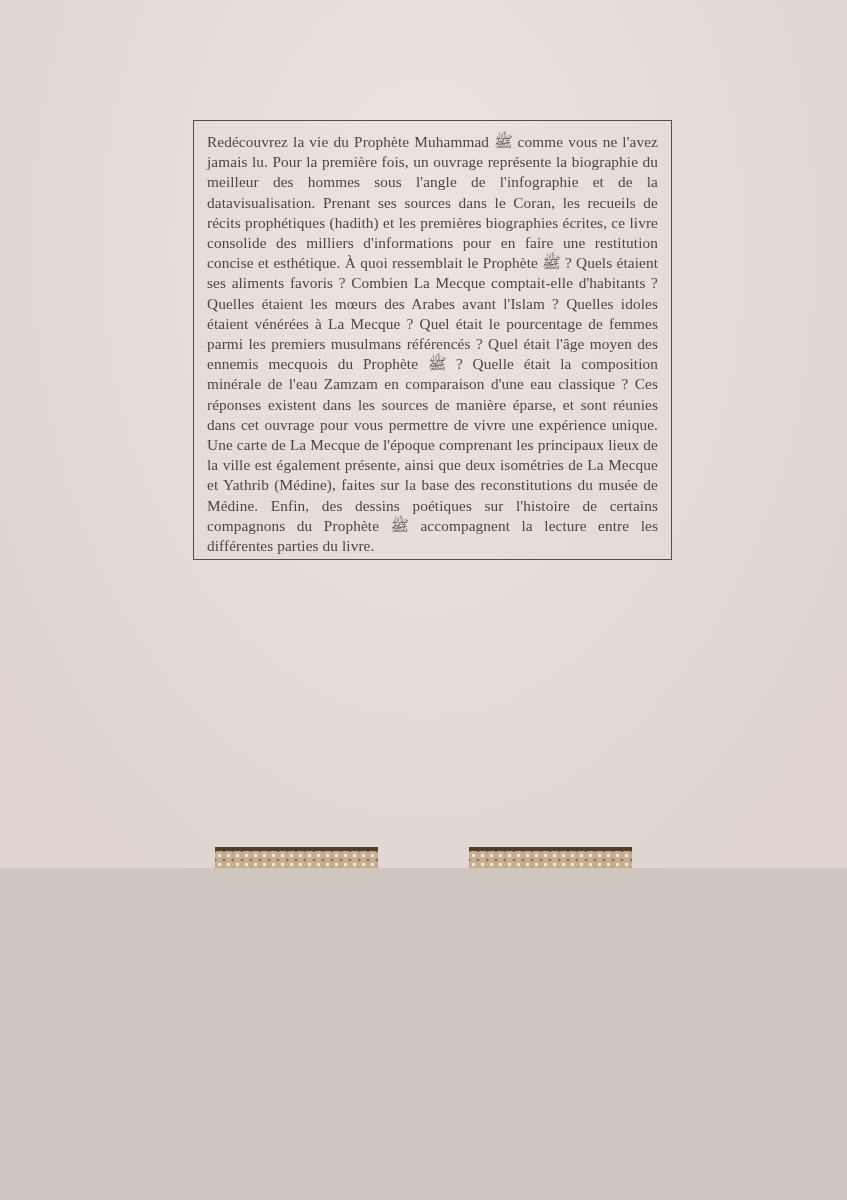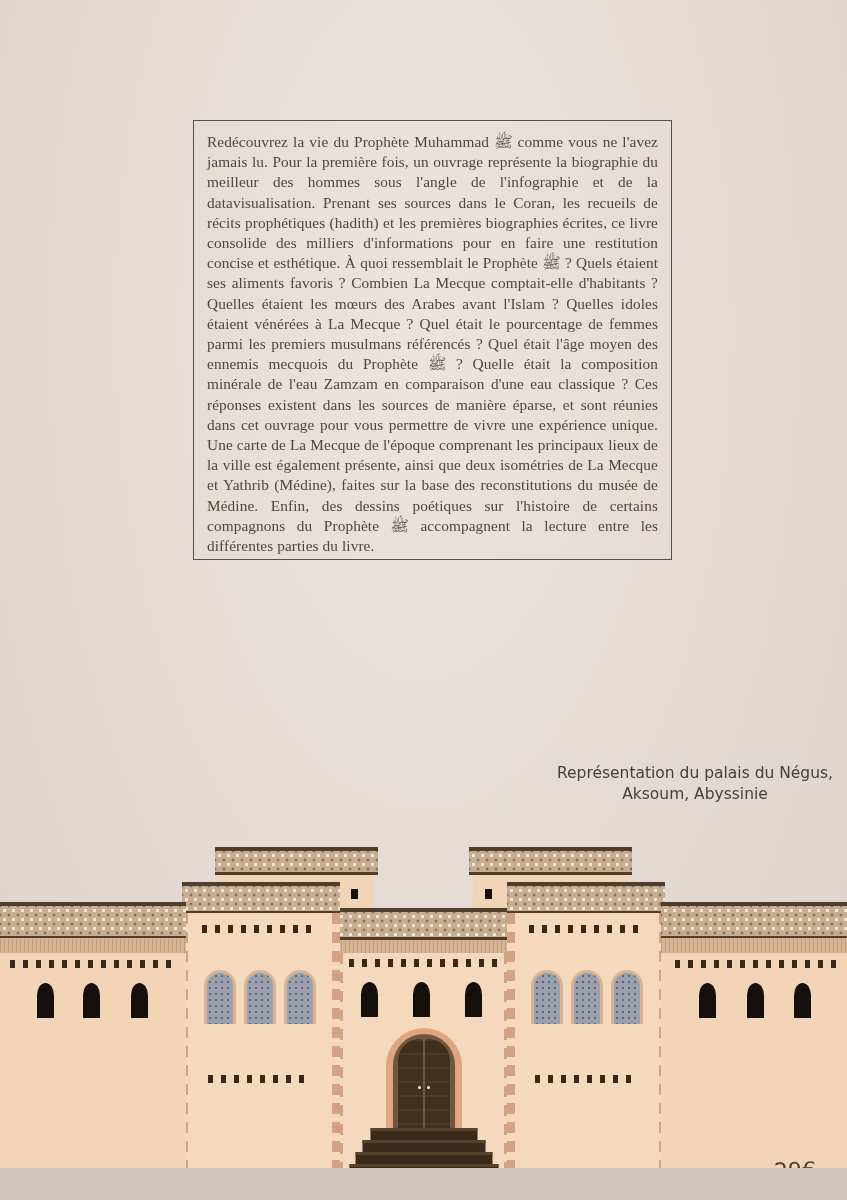--- a/index.html
+++ b/index.html
@@ -1,17 +1,17 @@
 <!DOCTYPE html>
 <html style="--background: #e6dcd5; --wall: #f2d5b7; --wall-light: #f4d9bc; --fascia: #d9b493; --lattice-base: #c7ad92; --lattice-rail: #503e2c; --window-black: #15100b; --window-lattice: #97a0ac; --quoin: #d2a284; --door-arch: #e0a47e; --door-wood: #6f5741; --door-panel: #42301e; --steps: #3a2a1c; --text-color: #4f463c;"><head>
 <meta charset="utf-8">
 <style>
   html,body{margin:0;padding:0;background:#cfc6bf;}
   .page{
-    position:relative;width:847px;height:1168px;overflow:hidden;
+    position:relative;width:847px;height:868px;overflow:hidden;
     background:var(--background,#e6dcd5);
     font-family:"Liberation Serif","DejaVu Serif",serif;
   }
   .page::before{
     content:"";position:absolute;inset:0;pointer-events:none;
     background:radial-gradient(ellipse at 50% 28%, rgba(255,255,255,.22), rgba(0,0,0,.03) 85%);
   }
 
   
   .blurb-box{
@@ -127,24 +127,20 @@
 </style>
 </head>
 <body>
 
 <div class="page">
 
   <div class="blurb-box">
     <span>Redécouvrez la vie du Prophète Muhammad ﷺ comme vous ne l'avez jamais lu. Pour la première fois, un ouvrage représente la biographie du meilleur des hommes sous l'angle de l'infographie et de la datavisualisation. Prenant ses sources dans le Coran, les recueils de récits prophétiques (hadith) et les premières biographies écrites, ce livre consolide des milliers d'informations pour en faire une restitution concise et esthétique. À quoi ressemblait le Prophète ﷺ ? Quels étaient ses aliments favoris ? Combien La Mecque comptait-elle d'habitants ? Quelles étaient les mœurs des Arabes avant l'Islam ? Quelles idoles étaient vénérées à La Mecque ? Quel était le pourcentage de femmes parmi les premiers musulmans référencés ? Quel était l'âge moyen des ennemis mecquois du Prophète ﷺ ? Quelle était la composition minérale de l'eau Zamzam en comparaison d'une eau classique ? Ces réponses existent dans les sources de manière éparse, et sont réunies dans cet ouvrage pour vous permettre de vivre une expérience unique. Une carte de La Mecque de l'époque comprenant les principaux lieux de la ville est également présente, ainsi que deux isométries de La Mecque et Yathrib (Médine), faites sur la base des reconstitutions du musée de Médine. Enfin, des dessins poétiques sur l'histoire de certains compagnons du Prophète ﷺ accompagnent la lecture entre les différentes parties du livre.</span>
   </div>
 
-  <div class="caption">
-    <span>Représentation du palais du Négus,</span><br>
-    <span>Aksoum, Abyssinie</span>
-  </div>
 
   <div class="palace">
 
     <div style="left:215px;top:847px;width:163px;height:70px;">
       <div class="lattice rail-top rail-bot" style="left:0;top:0;width:163px;height:28px;"></div>
       <div class="wall" style="left:4px;top:28px;width:155px;height:42px;">
         <span class="mini-window" style="left:12px;top:14px;"></span>
         <span class="mini-window" style="left:132px;top:14px;"></span>
       </div>
     </div>

